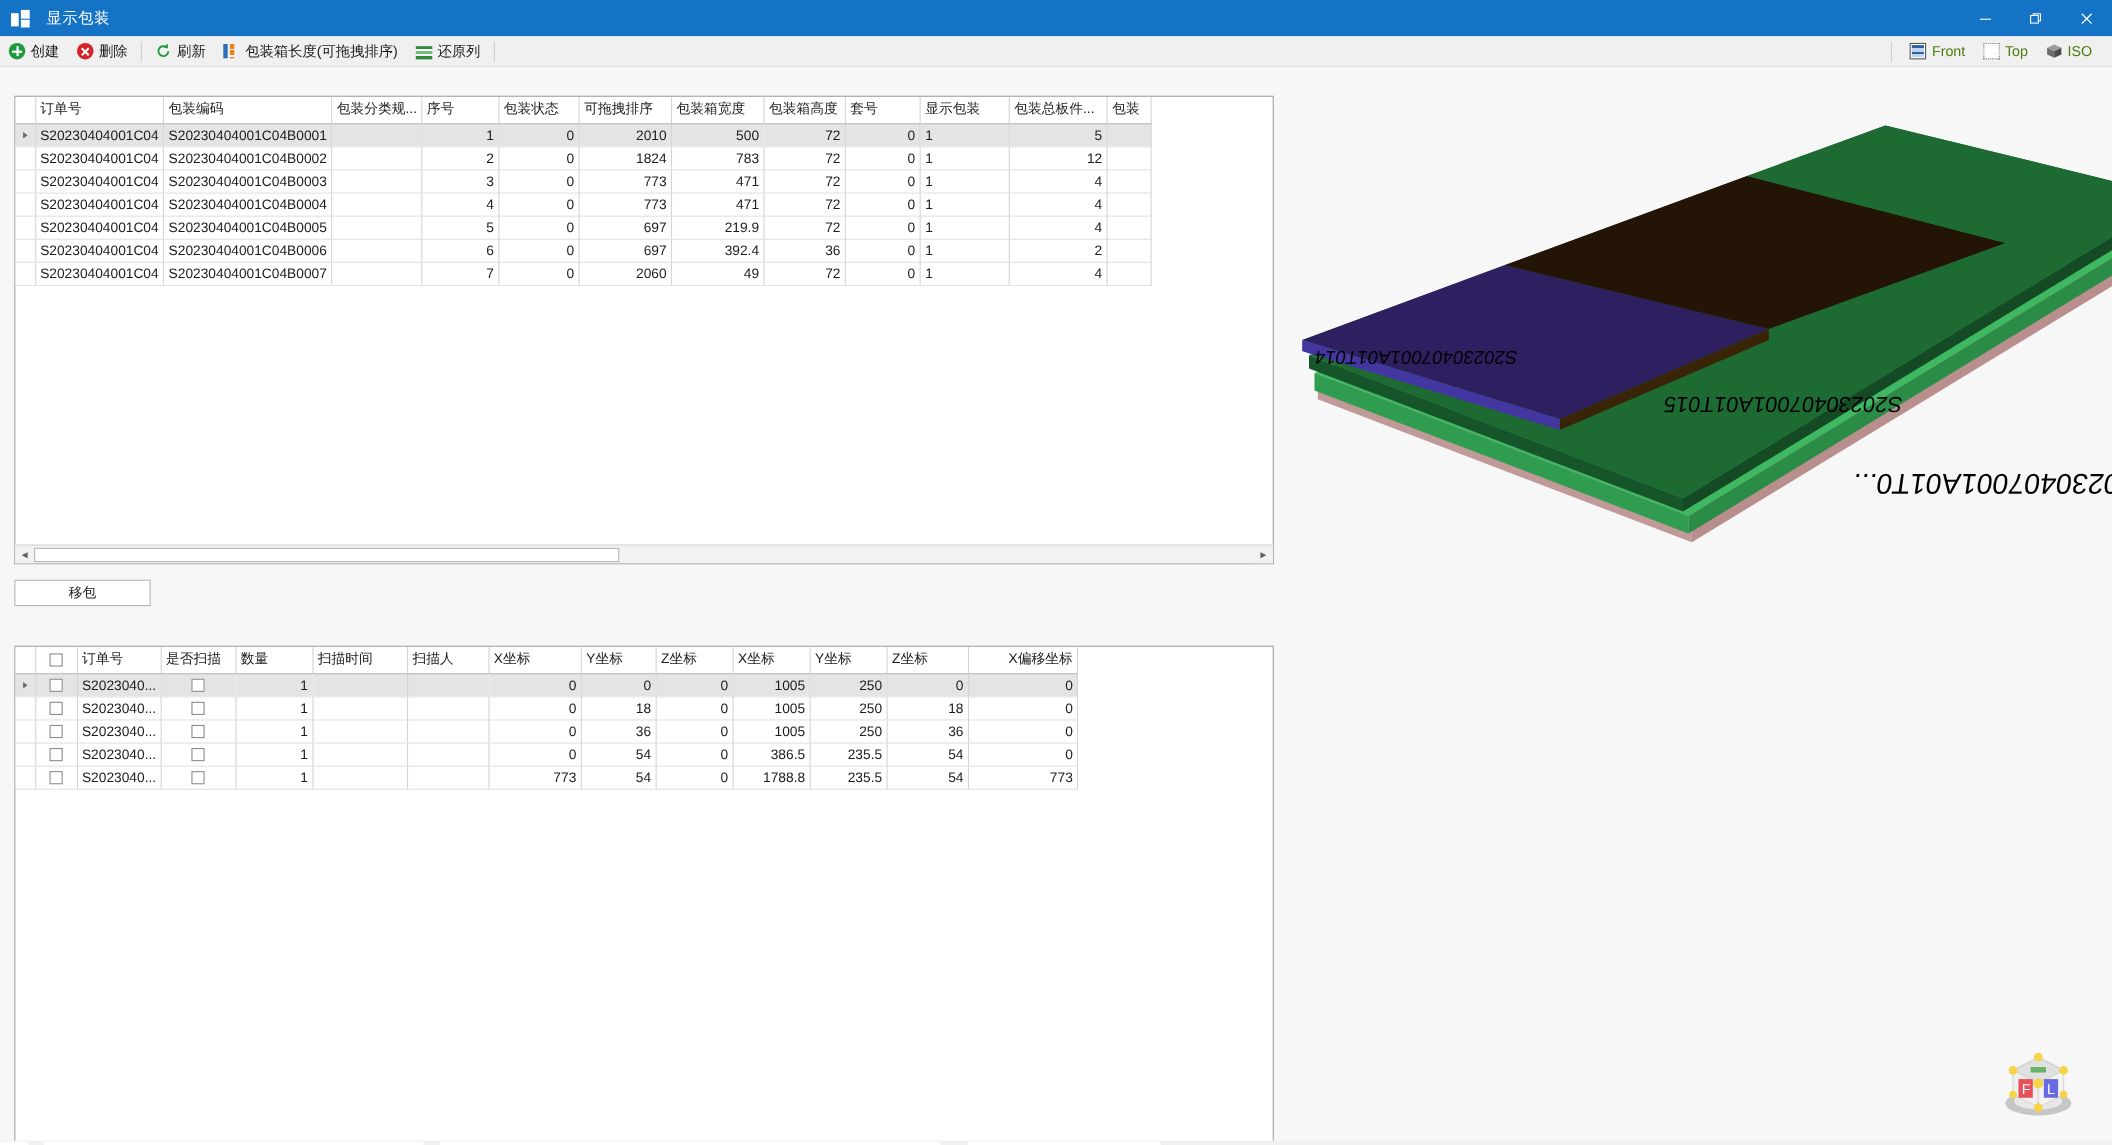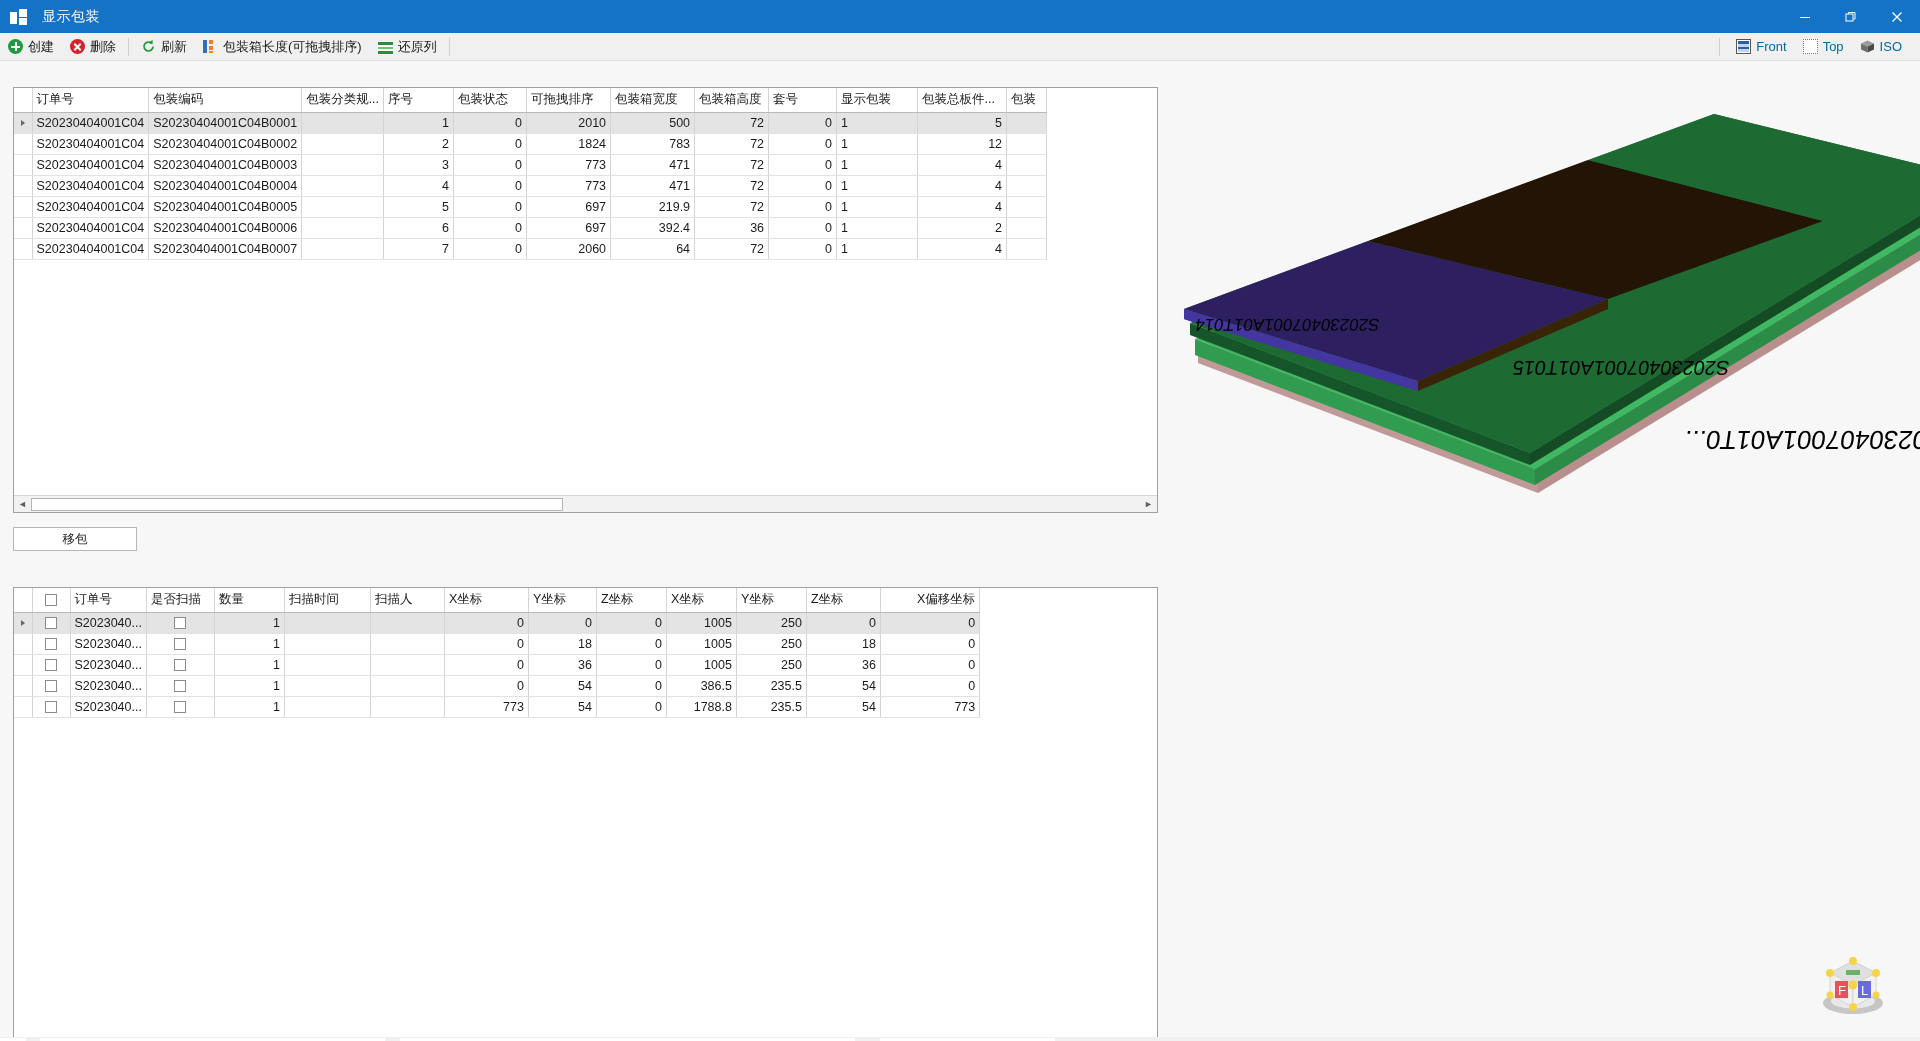--- a/index.html
+++ b/index.html
@@ -32,21 +32,21 @@
   .toolbar {
     position: absolute; left: 0; top: 33px; width: 1920px; height: 28px;
     background: #f0f0f0; border-bottom: 1px solid #dfdfdf;
     display: flex; align-items: center; font-size: 13px; color: #222;
   }
   .tb-item { display: flex; align-items: center; height: 28px; padding: 0 8px; cursor: default; }
   .tb-label { margin-left: 5px; color: #1a1a1a; }
   .tb-sep { width: 1px; height: 18px; background: #cfcfcf; margin: 0 4px; }
   .tb-right { margin-left: auto; display: flex; align-items: center; padding-right: 10px; }
   .tb-right .tb-sep { margin: 0 8px 0 0; }
-  .tb-right .tb-label { color: #0369a1; }
+  .tb-right .tb-label { color: #4d7c0f; }
 
   .ic { width: 15px; height: 15px; display: inline-block; position: relative; flex: 0 0 auto; }
   
   .ic-add { border-radius: 50%; background: #1f9a3d; }
   .ic-add::before, .ic-add::after { content:""; position: absolute; background: #fff; }
   .ic-add::before { left: 3px; top: 6.5px; width: 9px; height: 2px; }
   .ic-add::after { left: 6.5px; top: 3px; width: 2px; height: 9px; }
   
   .ic-del { border-radius: 50%; background: #d4232b; }
   .ic-del::before, .ic-del::after { content:""; position: absolute; left: 3px; top: 6.5px; width: 9px; height: 2px; background: #fff; }
@@ -325,21 +325,21 @@
                 <td style="width: 40px;"></td>
               </tr>
               <tr>
                 <td class="rowhdr"></td>
                 <td style="width: 104px;">S20230404001C04</td>
                 <td style="width: 141px;">S20230404001C04B0007</td>
                 <td style="width: 68px;"></td>
                 <td class="num" style="width: 70px;">7</td>
                 <td class="num" style="width: 73px;">0</td>
                 <td class="num" style="width: 84px;">2060</td>
-                <td class="num" style="width: 84px;">64</td>
+                <td class="num" style="width: 84px;">49</td>
                 <td class="num" style="width: 74px;">72</td>
                 <td class="num" style="width: 68px;">0</td>
                 <td style="width: 81px;">1</td>
                 <td class="num" style="width: 89px;">4</td>
                 <td style="width: 40px;"></td>
               </tr>
             </tbody>
         </table>
       </div>
       <div class="hscroll">

